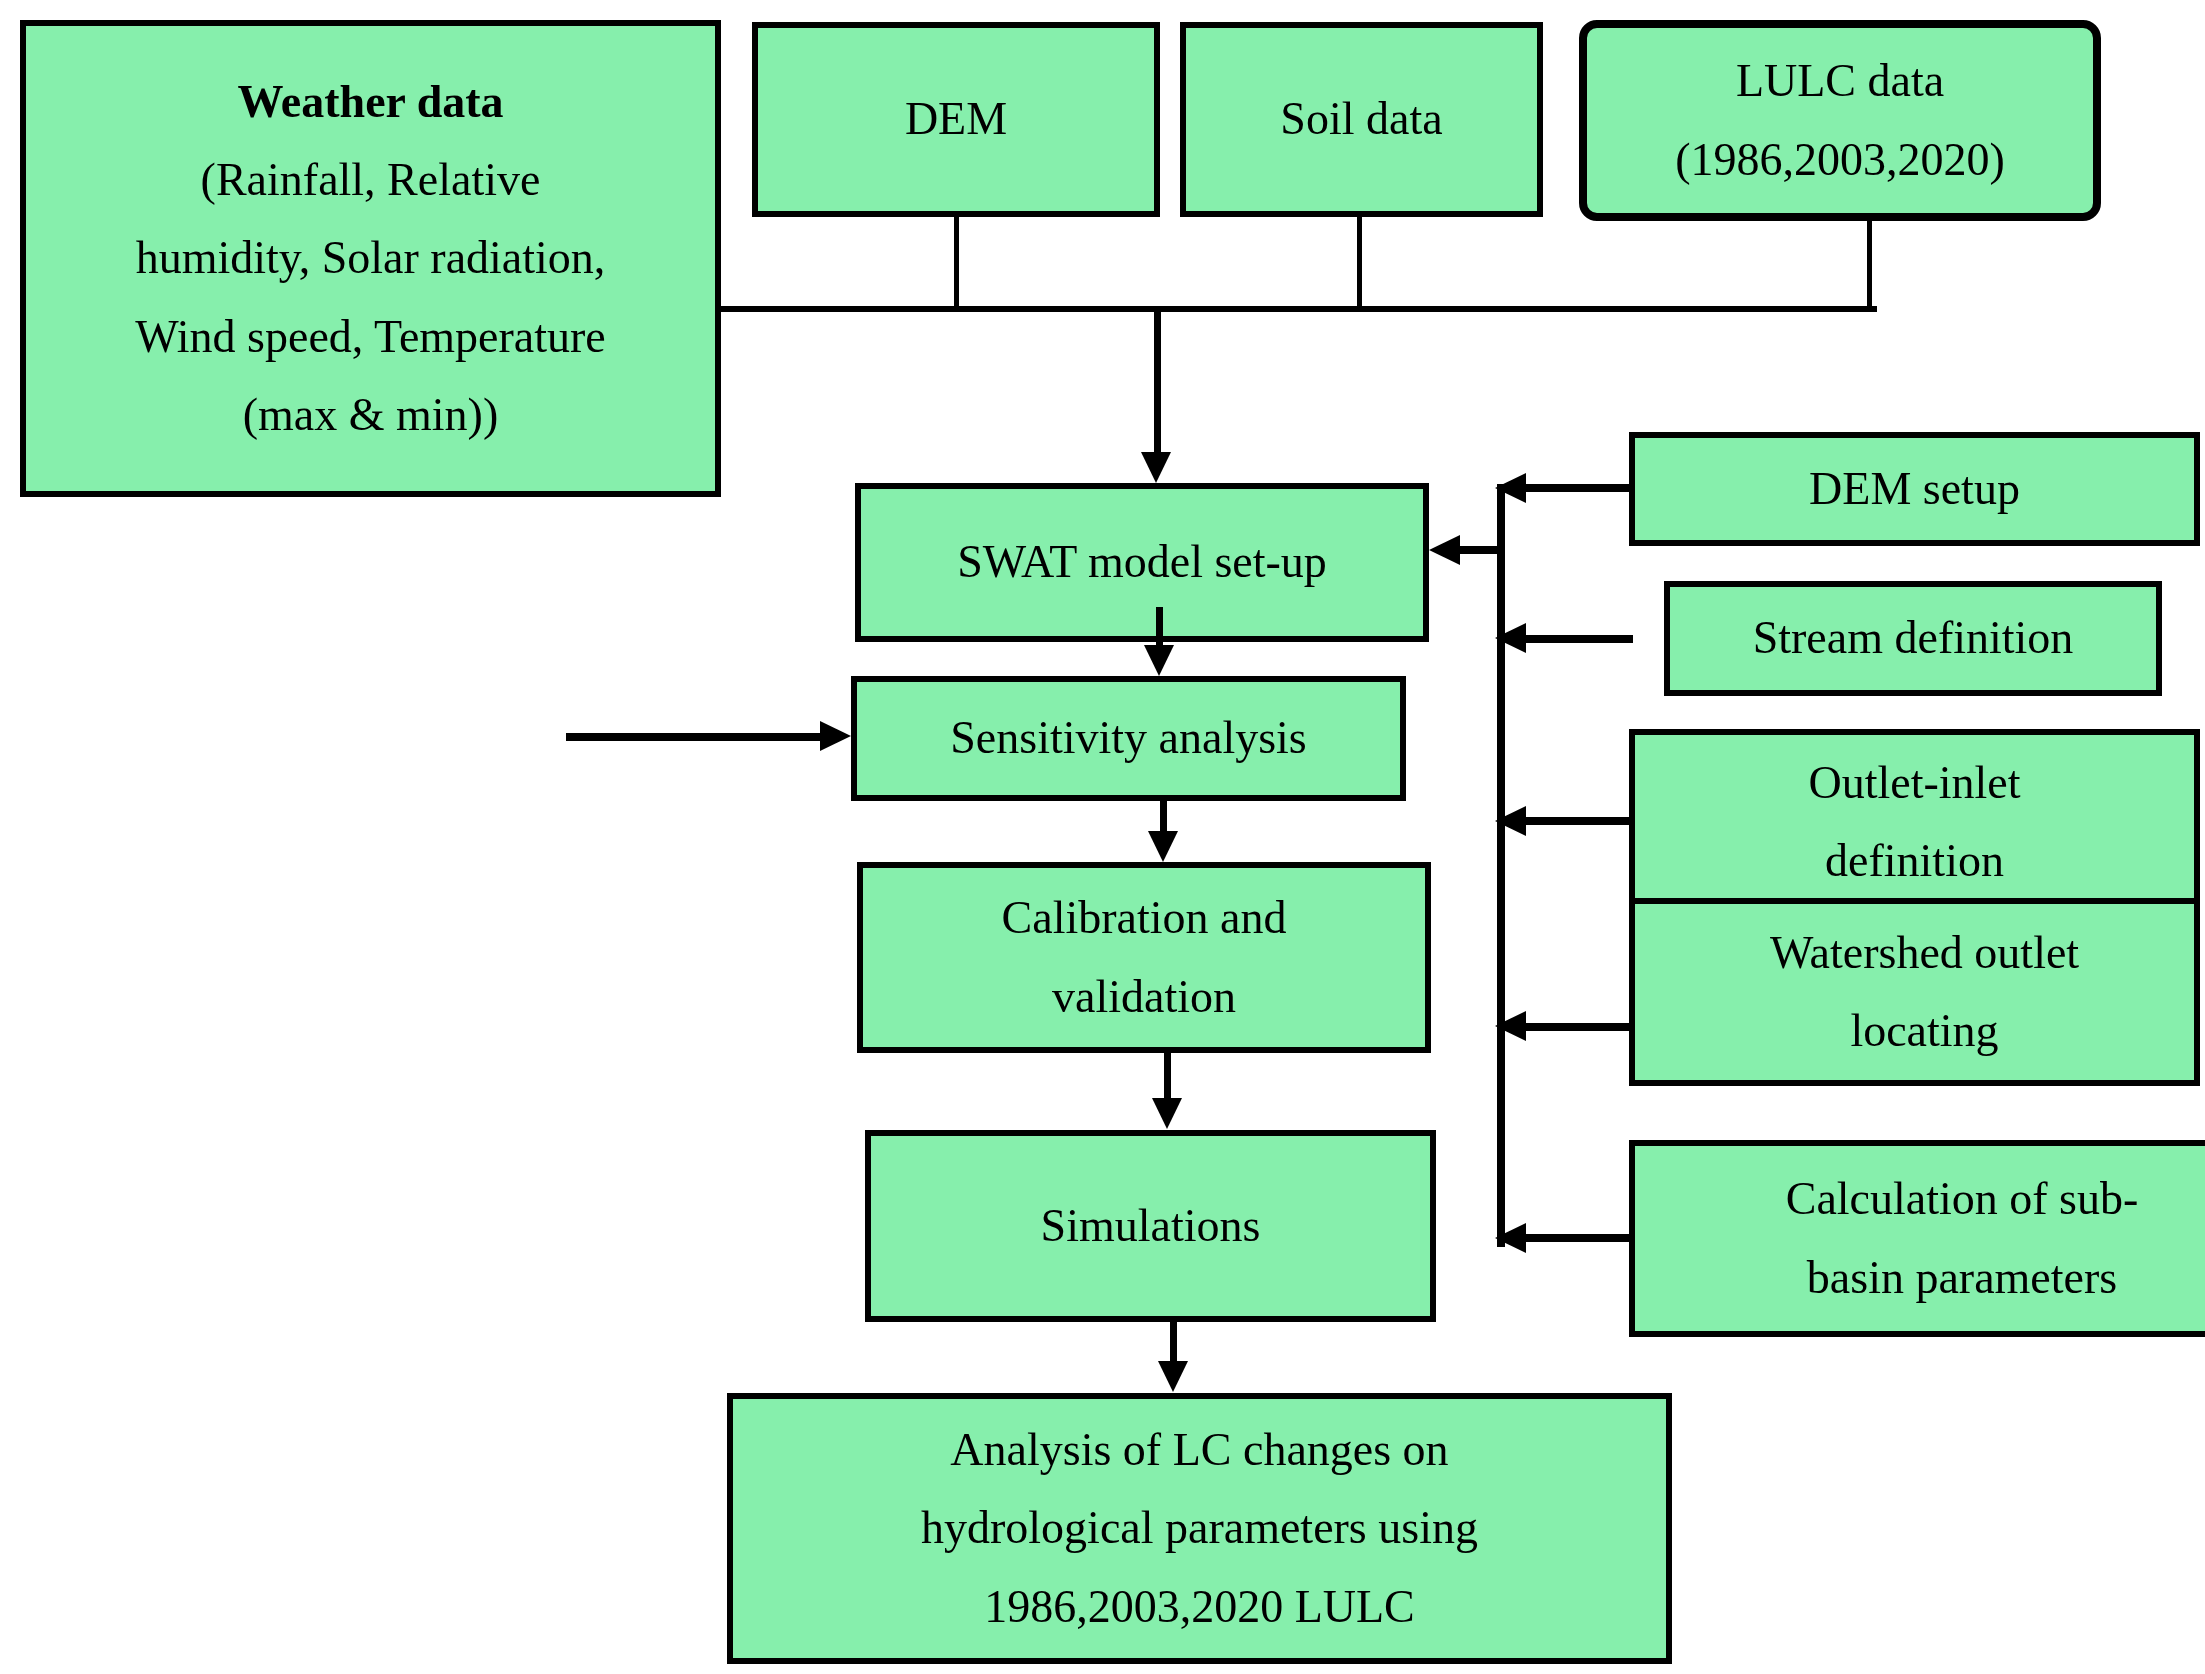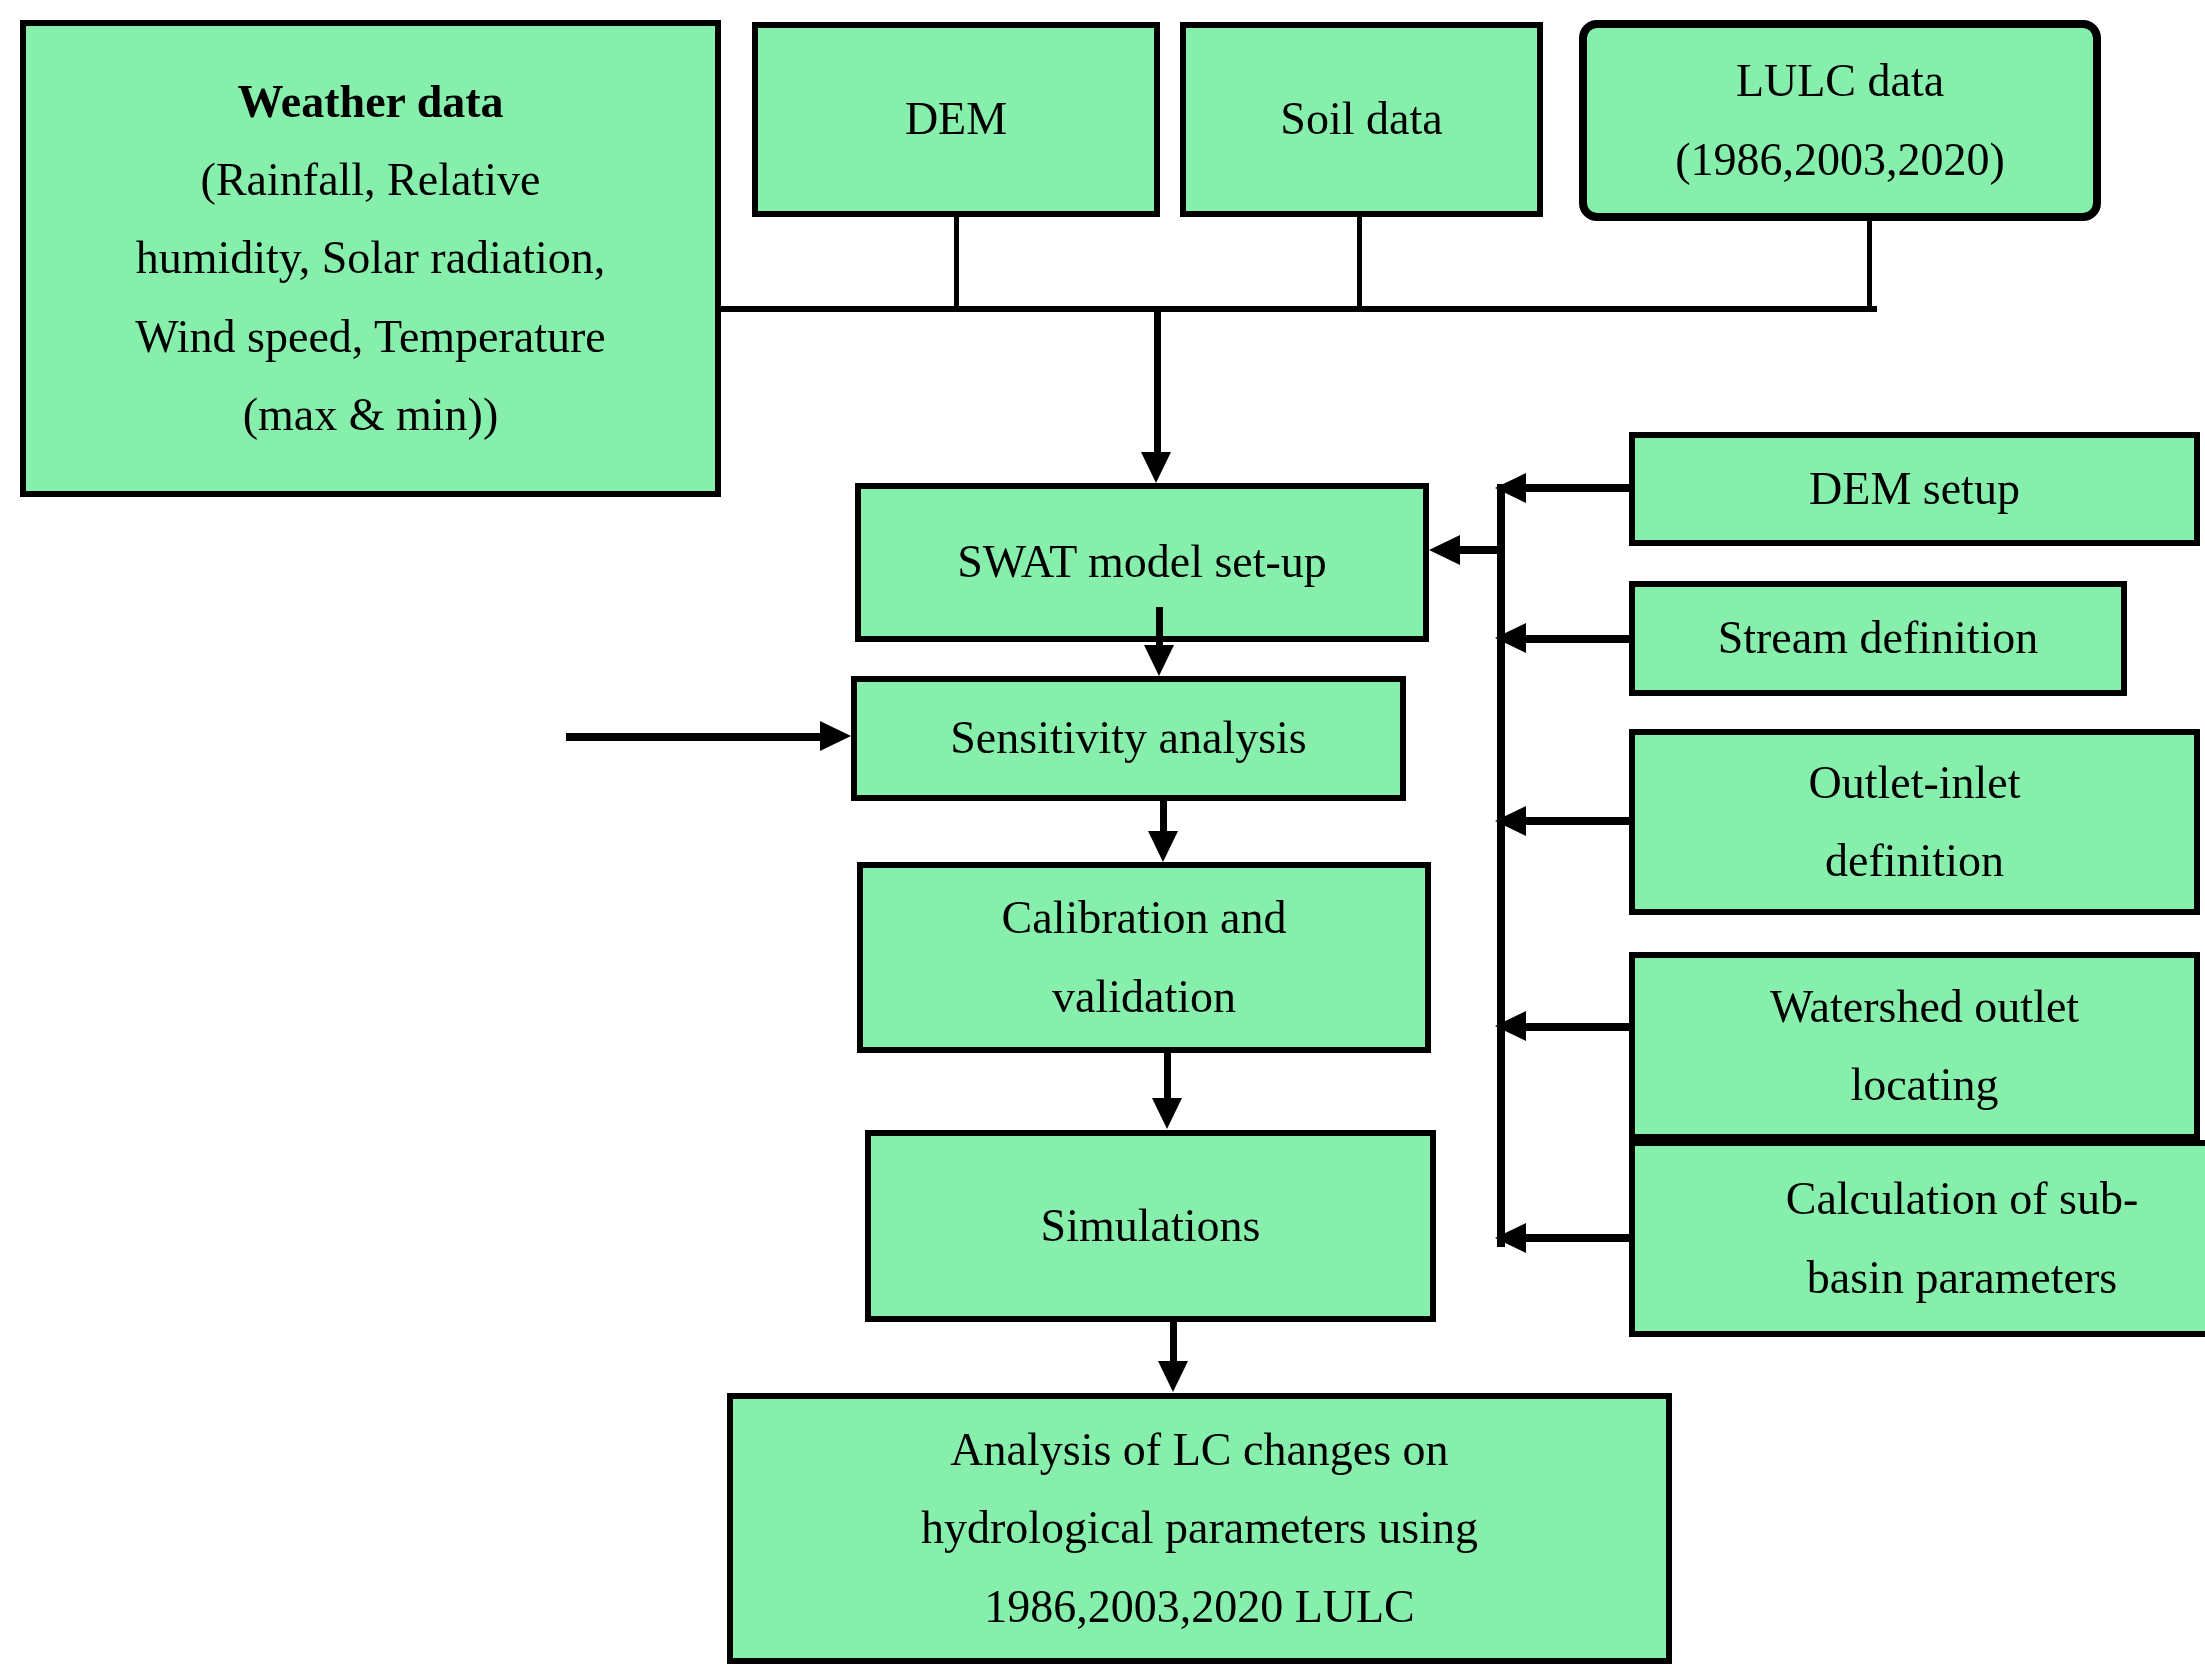--- a/index.html
+++ b/index.html
@@ -92,30 +92,30 @@
   <div class="box" style="left:727px; top:1393px; width:945px; height:271px;">
     <div>Analysis of LC changes on</div>
     <div>hydrological parameters using</div>
     <div>1986,2003,2020 LULC</div>
   </div>
 
   <div class="box" style="left:1629px; top:432px; width:571px; height:114px;">
     <div>DEM setup</div>
   </div>
 
-  <div class="box" style="left:1629px; top:581px; width:498px; height:115px;">
+  <div class="box" style="left:1664px; top:581px; width:498px; height:115px;">
     <div>Stream definition</div>
   </div>
 
   <div class="box" style="left:1629px; top:729px; width:571px; height:186px;">
     <div>Outlet-inlet</div>
     <div>definition</div>
   </div>
 
-  <div class="box" style="left:1629px; top:952px; width:571px; height:188px;padding-left:20px;">
+  <div class="box" style="left:1629px; top:898px; width:571px; height:188px;padding-left:20px;">
     <div>Watershed outlet</div>
     <div>locating</div>
   </div>
 
   <div class="box" style="left:1629px; top:1140px; width:666px; height:197px;">
     <div>Calculation of sub-</div>
     <div>basin parameters</div>
   </div>
 
   <div class="hline" style="left:715px; top:306px; width:1162px; height:6px;"></div>

